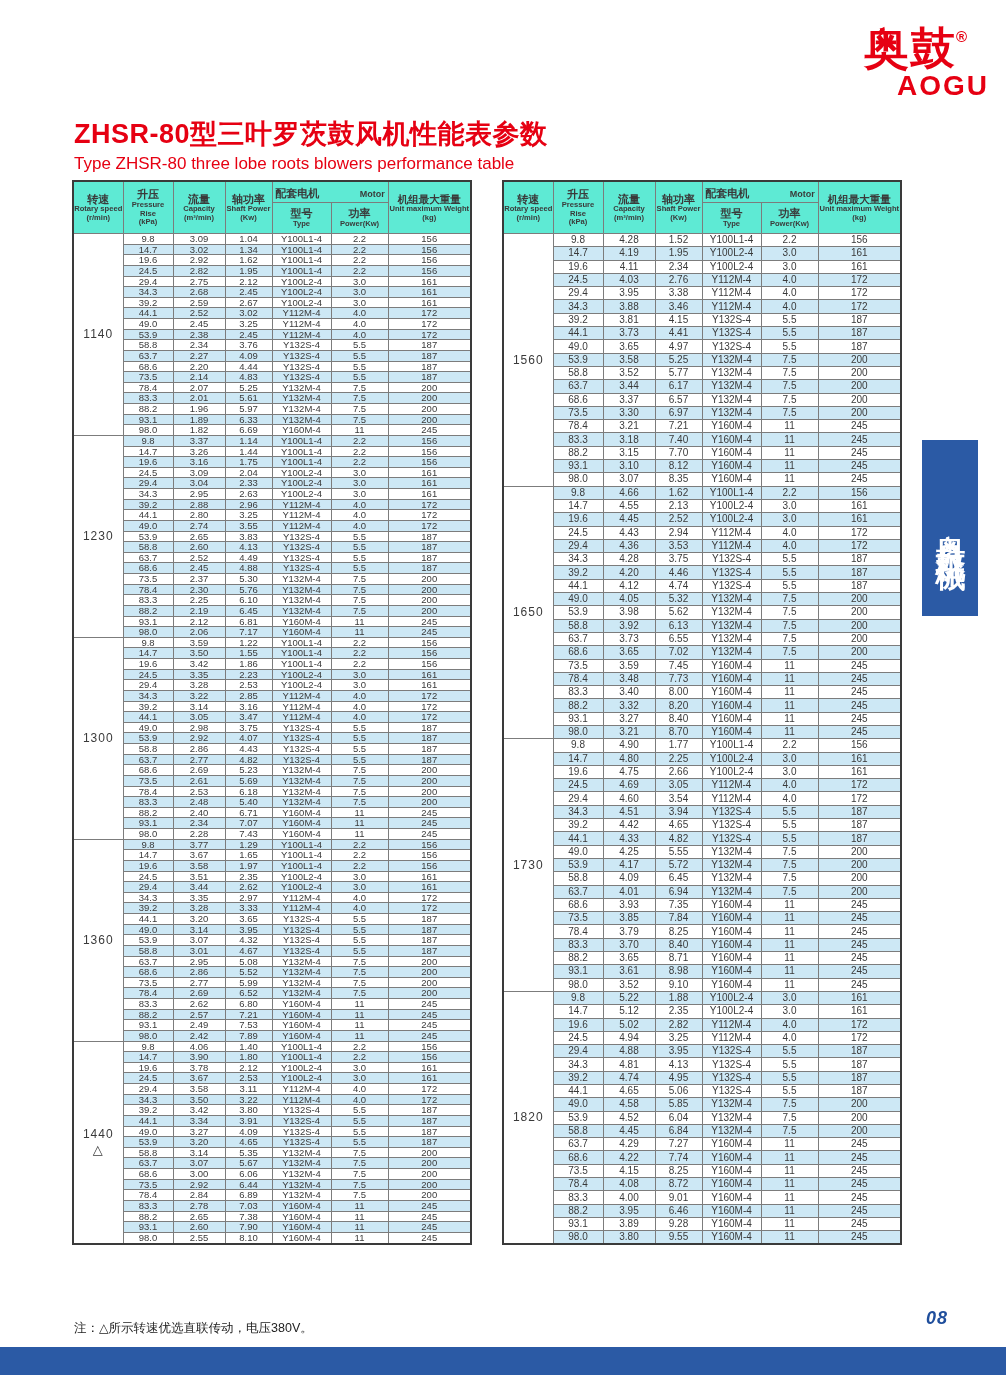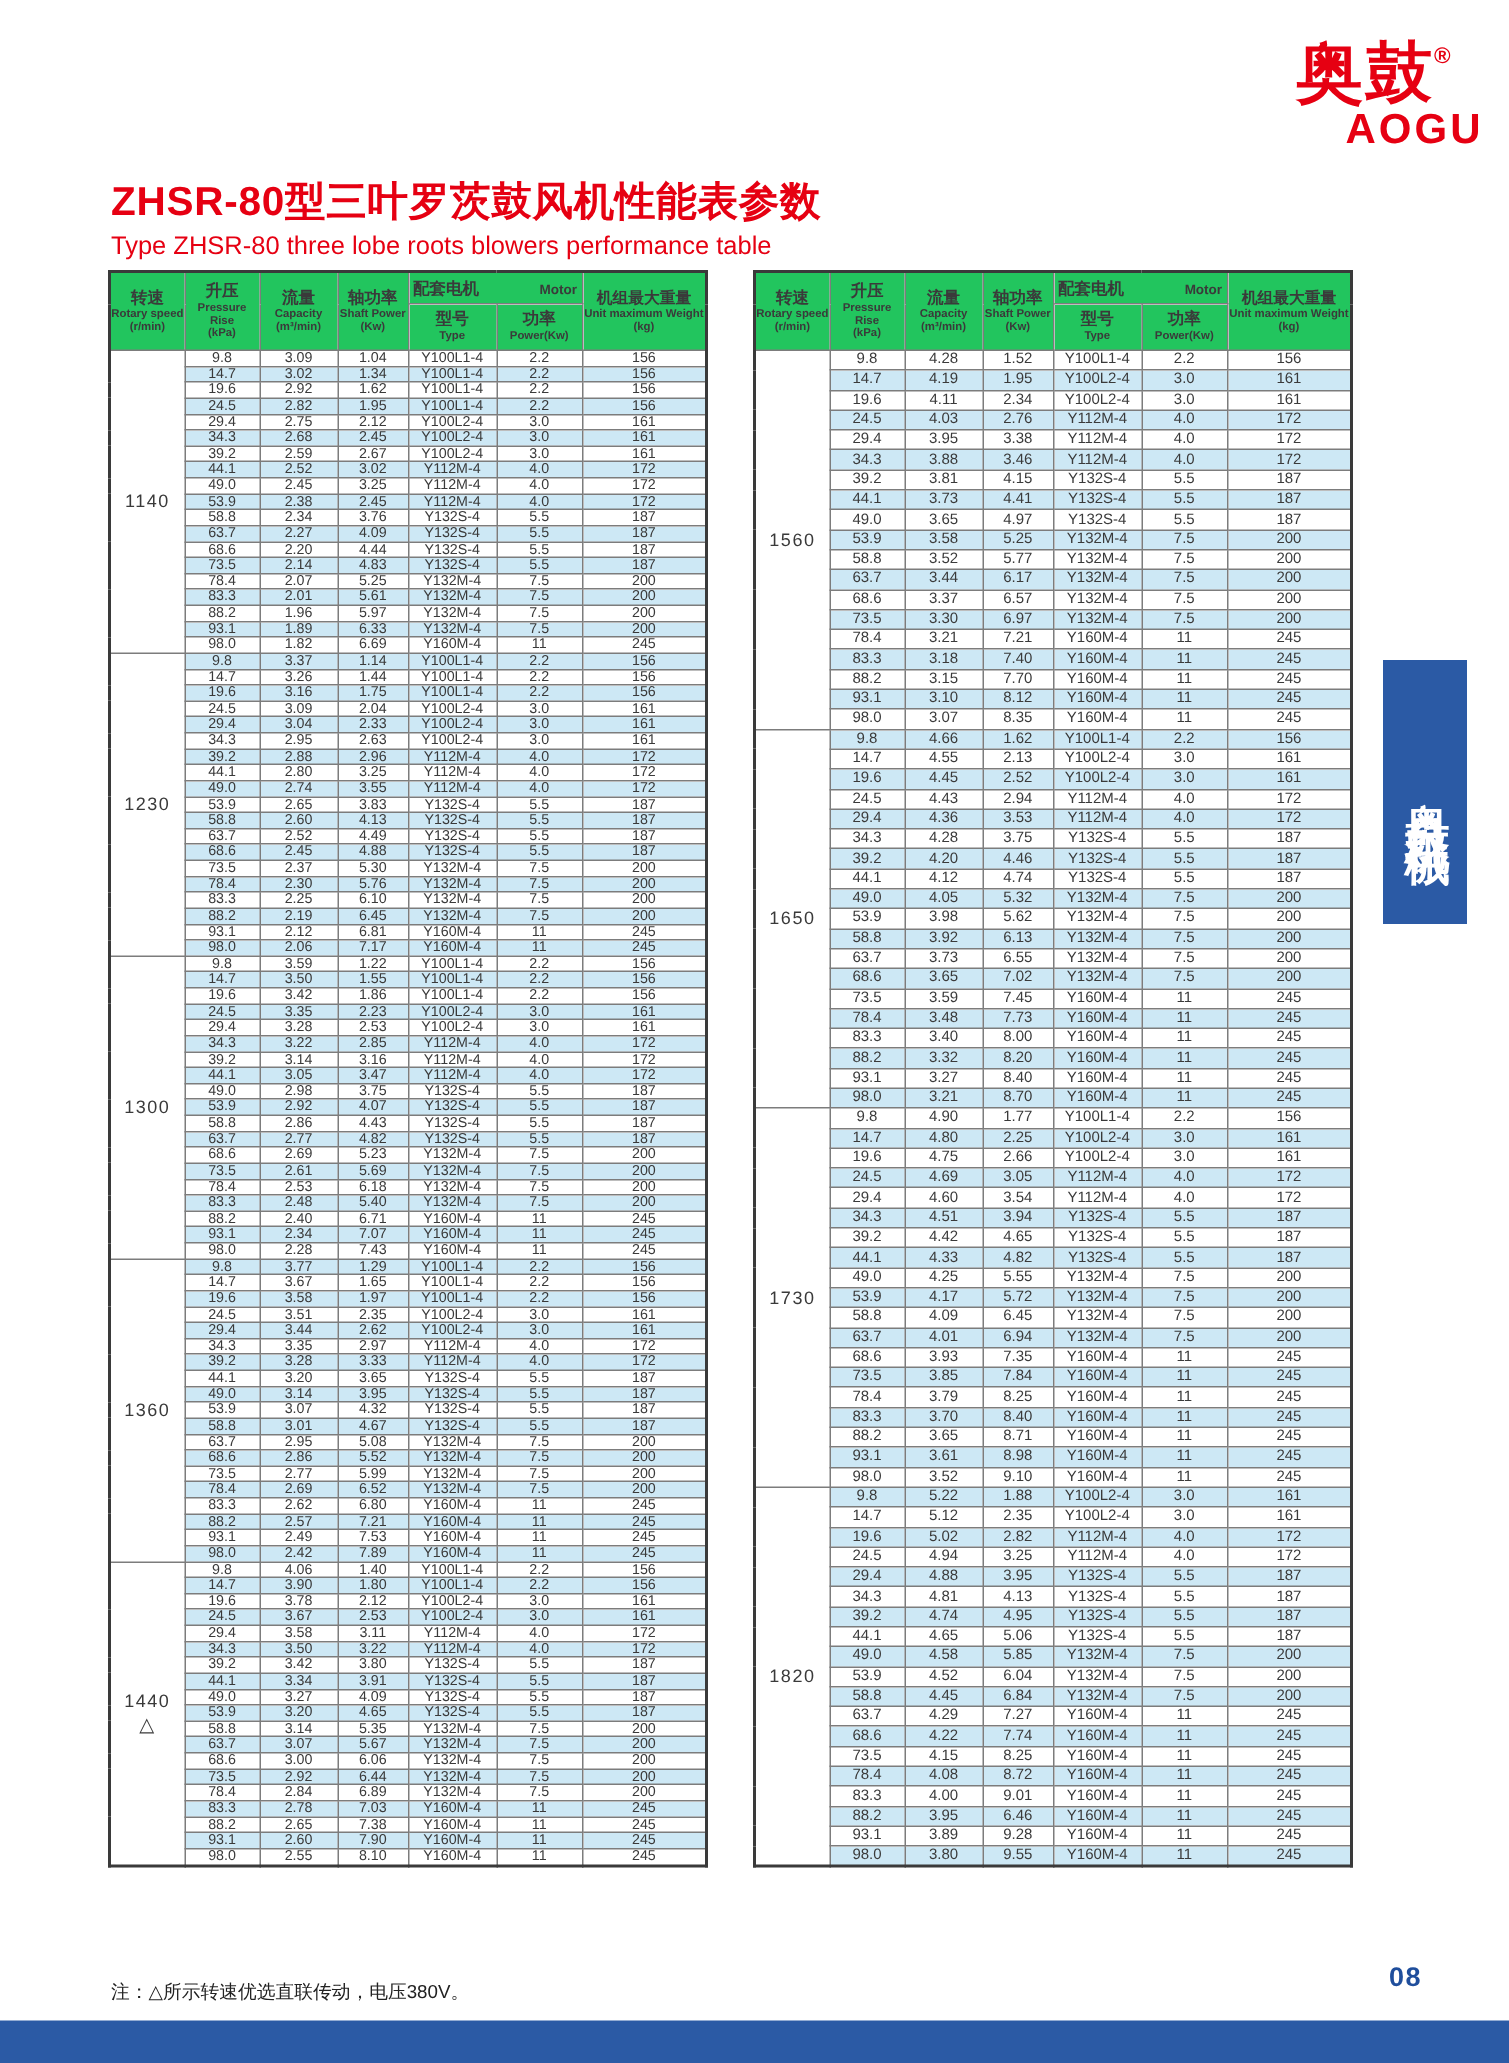--- a/index.html
+++ b/index.html
@@ -20,21 +20,21 @@
 
   
   .title-block { position: absolute; left: 74px; top: 116px; color: #e60012; }
   .title-cn { font-size: 27px; font-weight: bold; letter-spacing: 0.5px; }
   .title-en { font-size: 17px; margin-top: 2px; }
 
   
   .tables { position: absolute; left: 72px; top: 180px; display: flex; gap: 30px; }
   table { border-collapse: collapse; table-layout: fixed; width: 398px; border: 2px solid #3a3a3a; background: #fff; }
   th, td { border: 1px solid #7c7c7c; text-align: center; vertical-align: middle; color: #3a3a3a; overflow: hidden; }
-  thead th { background: #22c55e; padding: 1px 0; }
+  thead th { background: #5eead4; padding: 1px 0; }
   .hcn { font-size: 11px; font-weight: bold; line-height: 1.15; }
   .hcn.sm { font-size: 10.5px; }
   .hen { font-size: 7.6px; font-weight: bold; line-height: 1.12; }
   .hen-inline { font-size: 9px; font-weight: bold; padding-left: 36px; }
   thead tr.r1 th { height: 19px; }
   thead tr.r2 th { height: 31px; }
   tbody td { padding: 0; line-height: 1; }
   .t-left  tbody td { height: 10.43px; font-size: 9.5px; }
   .t-right tbody td { height: 13.3px;  font-size: 10px; }
   tbody tr:nth-child(even) td { background: #cde8f5; }
@@ -42,21 +42,21 @@
   .speed-cell .mark { font-size: 13px; margin-top: 3px; }
 
   
   .side-tab { position: absolute; left: 922px; top: 440px; width: 56px; height: 176px;
     background: #2b5aa5; color: #fff; display: flex; align-items: center; justify-content: center;
     writing-mode: vertical-rl; text-orientation: upright; font-size: 30px; font-weight: bold; letter-spacing: 8px; }
 
   
   .note-cn { position: absolute; left: 74px; top: 1320px; font-size: 12.5px; color: #222; }
   .note-en { position: absolute; left: 500px; top: 1315px; width: 350px; font-size: 12.5px; color: #333; line-height: 1.25; }
-  .page-num { position: absolute; left: 926px; top: 1308px; font-size: 18px; font-weight: bold; color: #1f4e9c; letter-spacing: 1px; }
+  .page-num { position: absolute; left: 926px; top: 1308px; font-size: 18px; font-weight: bold; color: #1f4e9c; letter-spacing: 1px; font-style: italic; }
   .band-bottom { position: absolute; left: 0; bottom: 0; width: 1006px; height: 28px; background: #2b5aa5; }
 </style>
 </head>
 <body>
 
 <div class="page">
 
 
   <div class="logo">
     <div class="logo-cn"><span>奥鼓</span><span class="logo-reg">®</span></div>

